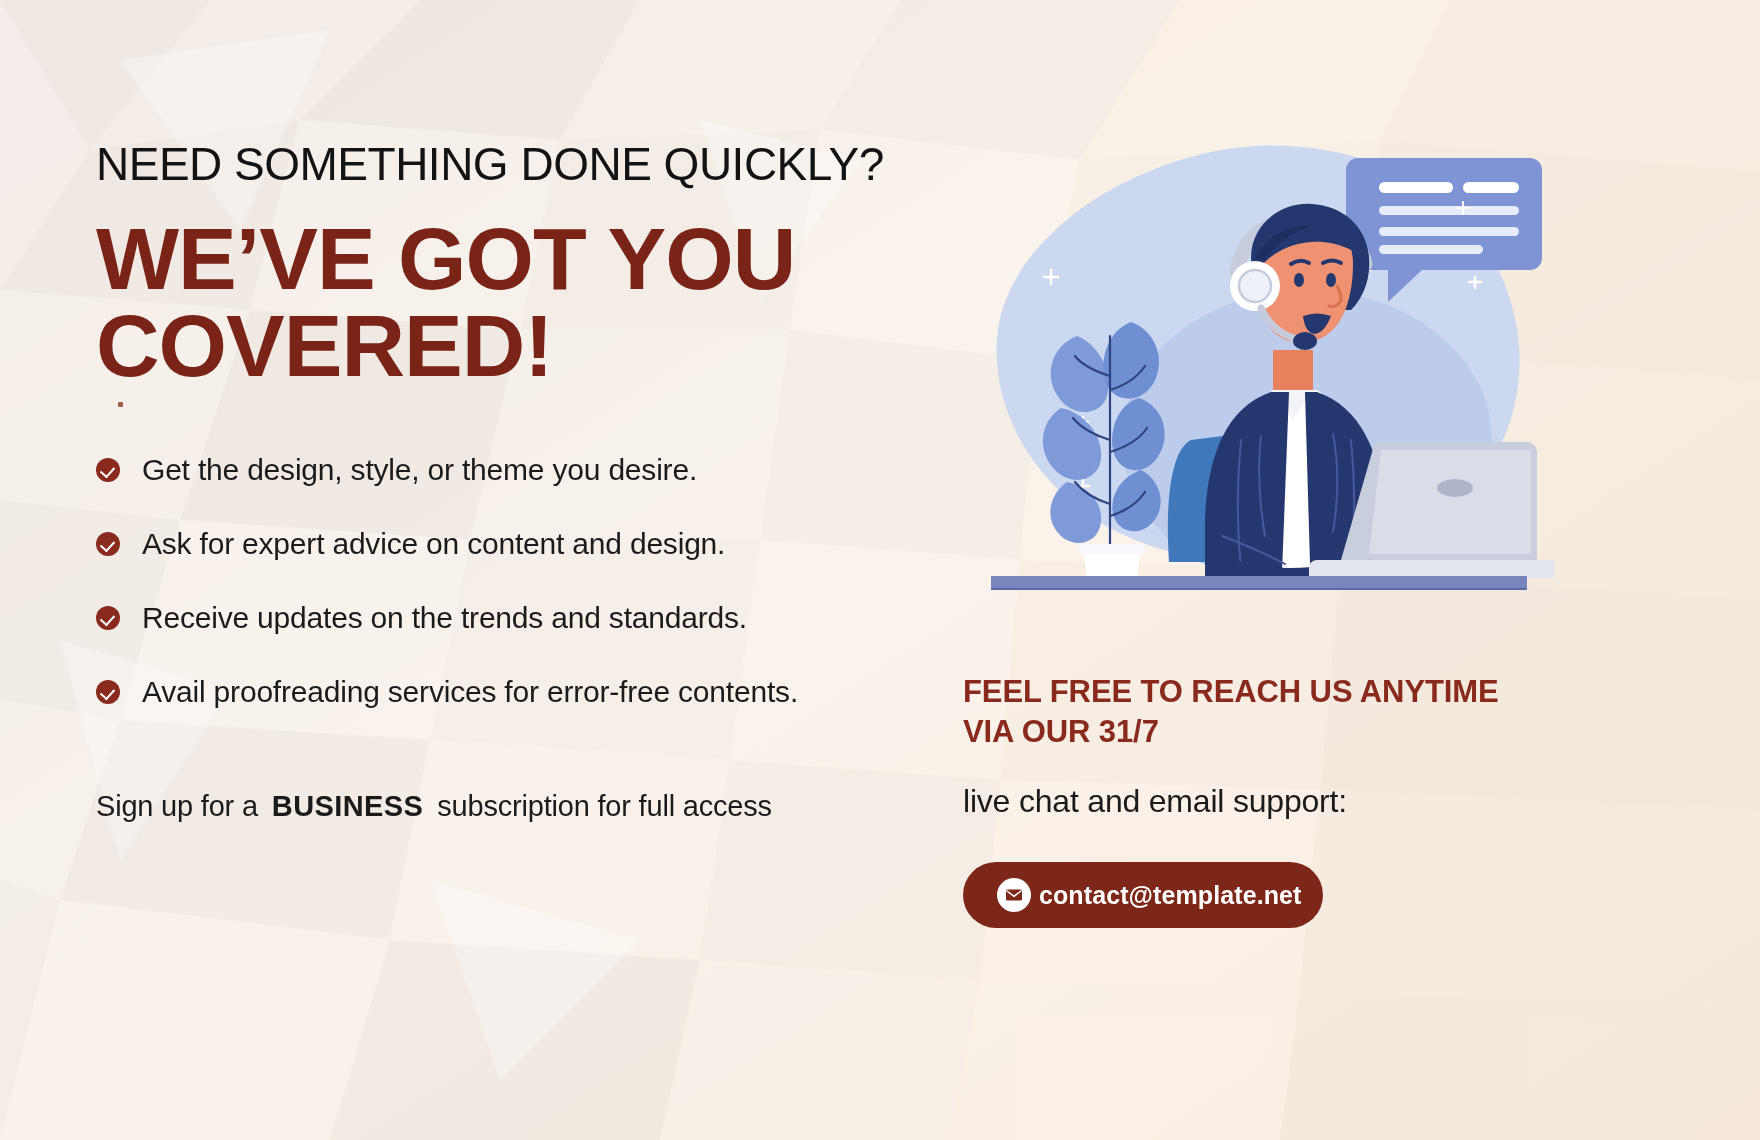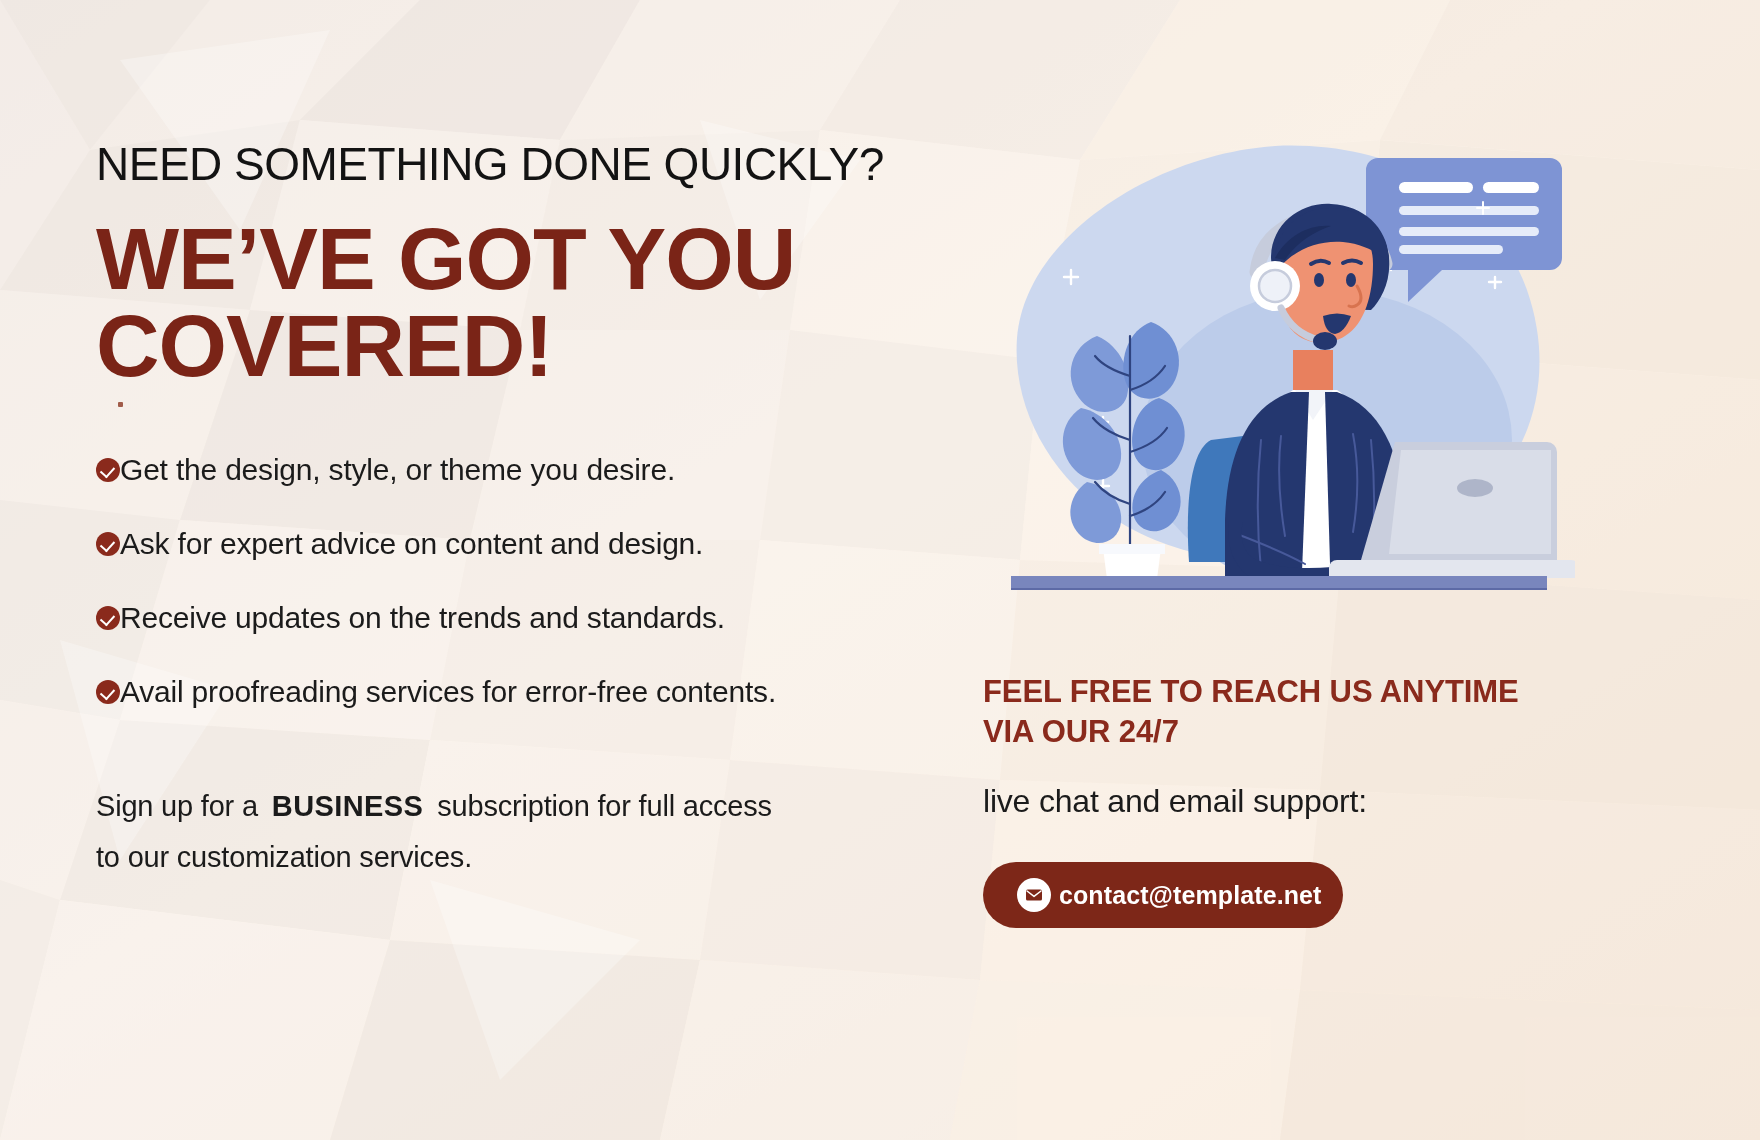--- a/index.html
+++ b/index.html
@@ -31,21 +31,21 @@
     font-stretch:condensed;
   }
   .headline {
     margin-top:28px;
     font-size:88px; font-weight:700; line-height:0.98;
     color:#7a2417; letter-spacing:-1px;
   }
 
   .bullets { margin-top:44px; }
   .bullet-row {
-    display:flex; align-items:center; 
+    display:flex; align-items:center; gap:22px;
     height:74px;
   }
   .check-badge {
     flex:0 0 auto; width:24px; height:24px; border-radius:50%;
     background:#8a2a1c; position:relative;
   }
   .check-badge::after {
     content:""; position:absolute;
     left:7px; top:6px; width:7px; height:11px;
     border:solid #fff; border-width:0 2.2px 2.2px 0;
@@ -62,21 +62,21 @@
     letter-spacing:-0.2px;
   }
   .signup .strong { font-weight:700; letter-spacing:0.4px;margin-top:47px; }
   .signup .sp { display:inline-block; width:14px; }
   .tiny-dot {
     position:absolute; left:22px; top:262px;
     width:5px; height:5px; background:#a15c4a; border-radius:1px;
   }
 
   
-  .right-col { position:absolute; left:955px; top:0; width:700px; height:908px;margin-left:20px; }
+  .right-col { position:absolute; left:955px; top:0; width:700px; height:908px; }
 
   .illustration { position:absolute; left:0px; top:140px; width:600px; height:450px; }
 
   .reach-head {
     position:absolute; left:8px; top:672px;
     font-size:31px; font-weight:700; color:#8a2a1c;
     line-height:1.3; letter-spacing:-0.1px;
   }
   .support-line {
     position:absolute; left:8px; top:783px;
@@ -184,21 +184,20 @@
         <span class="bullet-text">Receive updates on the trends and standards.</span>
       </div>
       <div class="bullet-row">
         <span class="check-badge"></span>
         <span class="bullet-text">Avail proofreading services for error-free contents.</span>
       </div>
     </div>
 
     <div class="signup">
       <span>Sign up for a</span><span class="sp"></span><span class="strong">BUSINESS</span><span class="sp"></span><span>subscription for full access</span>
-      <div>to our customization services.</div>
       <div class="tiny-dot"></div>
     </div>
   </div>
 
   <div class="right-col">
 
     <svg class="illustration" viewBox="0 0 600 450">
 
       <path d="M300,6 C420,0 520,60 552,150 C586,248 548,340 470,385
                C392,430 268,436 180,400 C92,364 36,282 42,198
@@ -329,21 +328,21 @@
       <g>
         <rect x="36" y="436" width="536" height="12" fill="#7986bd"></rect>
         <rect x="36" y="448" width="536" height="2" fill="#5d6aa6"></rect>
       </g>
     </svg>
 
     <div style="position:absolute;left:36px;top:576px;width:536px;height:0;"></div>
 
     <div class="reach-head">
       <div>FEEL FREE TO REACH US ANYTIME</div>
-      <div>VIA OUR 24/7</div>
+      <div>VIA OUR 31/7</div>
     </div>
 
     <div class="support-line">live chat and email support:</div>
 
     <div class="pill pill-email">
       <span class="pill-ic">
         <svg width="20" height="20" viewBox="0 0 20 20">
           <rect x="2" y="4.5" width="16" height="11" rx="1.6" fill="#7d2718"></rect>
           <path d="M3,6 L10,11.4 L17,6" stroke="#ffffff" stroke-width="1.5" fill="none" stroke-linecap="round" stroke-linejoin="round"></path>
         </svg>

